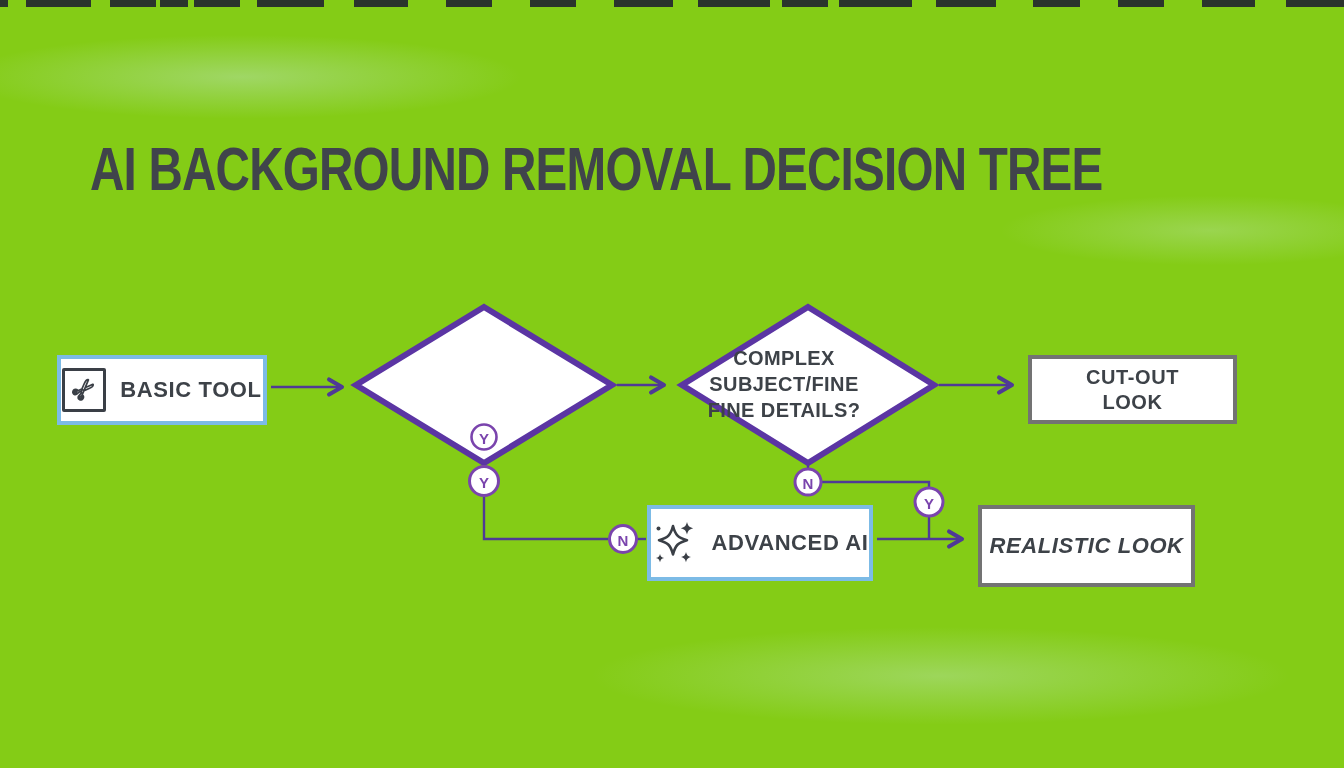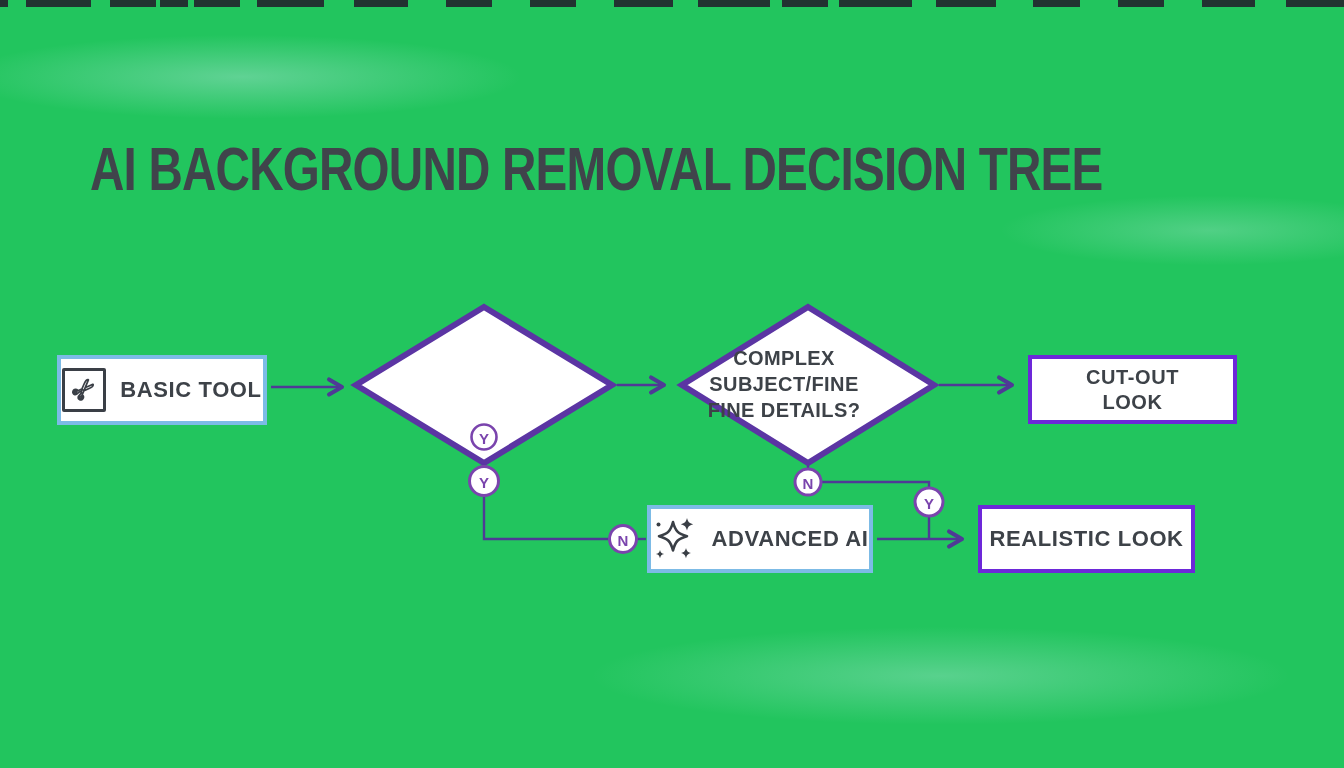--- a/index.html
+++ b/index.html
@@ -1,18 +1,18 @@
 <!DOCTYPE html>
 <html><head>
 <meta charset="utf-8">
 <style>
   html,body{margin:0;padding:0;background:#ffffff;}
   .canvas{
     position:relative;width:1344px;height:768px;overflow:hidden;
-    background:#22c55e;
+    background:#84cc16;
     font-family:"Liberation Sans",sans-serif;
   }
   .bg-tint{
     position:absolute;inset:0;pointer-events:none;
     background:
       radial-gradient(ellipse 400px 60px at 18% 10%, rgba(210,235,248,.35), transparent 70%),
       radial-gradient(ellipse 500px 70px at 70% 88%, rgba(214,238,250,.30), transparent 70%),
       radial-gradient(ellipse 300px 50px at 90% 30%, rgba(220,240,250,.25), transparent 70%);
   }
   
@@ -30,21 +30,21 @@
     letter-spacing:-1px;white-space:nowrap;
     transform:scaleX(.78);transform-origin:left center;
   }
   svg.layer{position:absolute;left:0;top:0;z-index:1;}
   .node-box{
     position:absolute;box-sizing:border-box;background:#ffffff;z-index:2;
     display:flex;align-items:center;justify-content:center;gap:14px;
     color:#3d4248;font-weight:700;text-align:center;
   }
   .border-blue{border:4px solid #7cbbe6;}
-  .border-purple{border:4px solid #6d28d9;}
+  .border-purple{border:4px solid #737373;}
   .node-label{font-size:22px;letter-spacing:.6px;white-space:pre-line;line-height:1.25;}
   .node-label.sm{font-size:20px;}
   .diamond-label{
     position:absolute;z-index:2;transform:translate(-50%,-50%);
     color:#3d4248;font-weight:700;font-size:20px;letter-spacing:.4px;
     text-align:center;white-space:pre-line;line-height:1.3;
   }
   .tool-icon{
     width:44px;height:44px;flex:0 0 auto;box-sizing:border-box;
     border:3px solid #3a3f46;border-radius:2px;
@@ -121,27 +121,27 @@
       <span class="glyph">✄</span>
     </span>
     <span class="node-label">BASIC TOOL</span>
   </div>
 
   <div class="node-box border-purple" style="left:1028px;top:355px;width:209px;height:69px;">
     <span class="node-label sm">CUT-OUT
 LOOK</span>
   </div>
 
-  <div class="node-box border-blue" style="left:647px;top:505px;width:226px;height:68px;">
+  <div class="node-box border-blue" style="left:647px;top:505px;width:226px;height:76px;">
     <svg class="sparkles" width="46" height="46" viewBox="0 0 46 46">
       <path d="M21 6 C23.4 15.2 26 17.8 35 20.2 C26 22.6 23.4 25.2 21 34.4 C18.6 25.2 16 22.6 7 20.2 C16 17.8 18.6 15.2 21 6 Z" fill="none" stroke="#3a3f46" stroke-width="2.6" stroke-linejoin="round"></path>
       <path d="M35 2 C36.2 6.2 37 7 41.2 8.2 C37 9.4 36.2 10.2 35 14.4 C33.8 10.2 33 9.4 28.8 8.2 C33 7 33.8 6.2 35 2 Z" fill="#3a3f46"></path>
       <path d="M34 32 C35 35.4 35.7 36.1 39.1 37.1 C35.7 38.1 35 38.8 34 42.2 C33 38.8 32.3 38.1 28.9 37.1 C32.3 36.1 33 35.4 34 32 Z" fill="#3a3f46"></path>
       <path d="M8 34 C8.8 36.7 9.4 37.3 12.1 38.1 C9.4 38.9 8.8 39.5 8 42.2 C7.2 39.5 6.6 38.9 3.9 38.1 C6.6 37.3 7.2 36.7 8 34 Z" fill="#3a3f46"></path>
       <circle cx="6.5" cy="8.5" r="2" fill="#3a3f46"></circle>
     </svg>
     <span class="node-label">ADVANCED AI</span>
   </div>
 
-  <div class="node-box border-purple" style="left:978px;top:505px;width:217px;height:68px;">
+  <div class="node-box border-purple" style="left:978px;top:505px;width:217px;height:82px;font-style:italic;">
     <span class="node-label">REALISTIC LOOK</span>
   </div>
 </div>
 
 </body></html>

